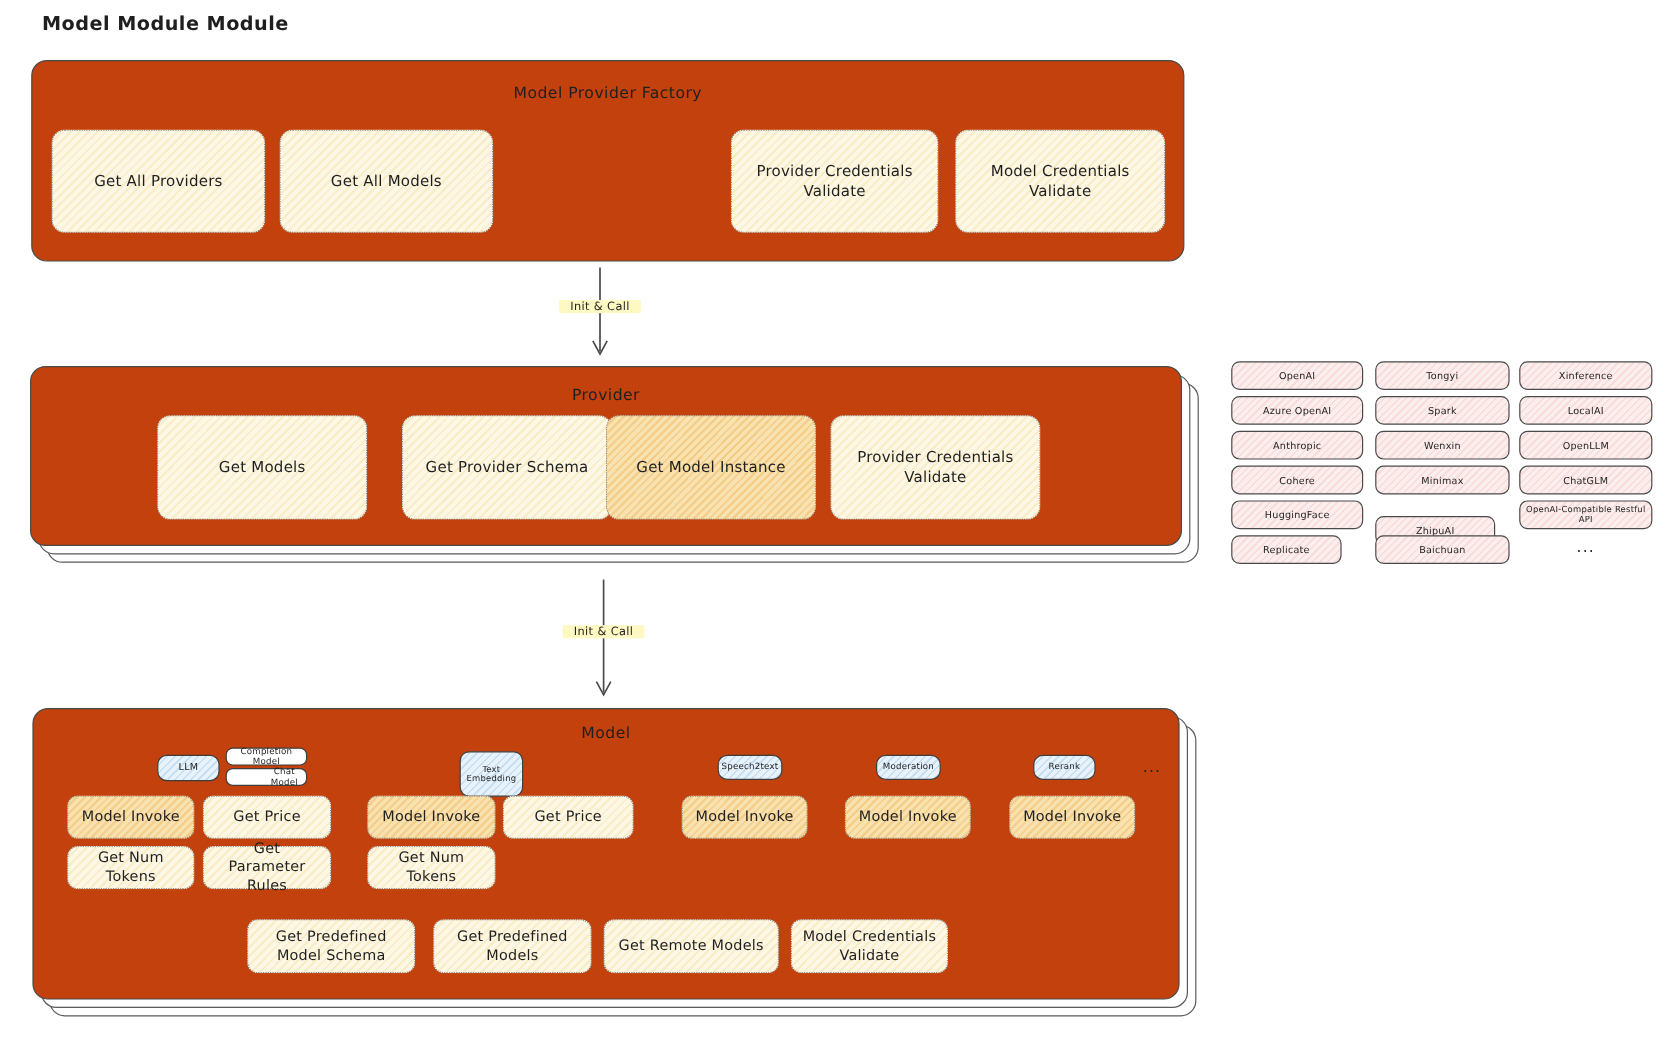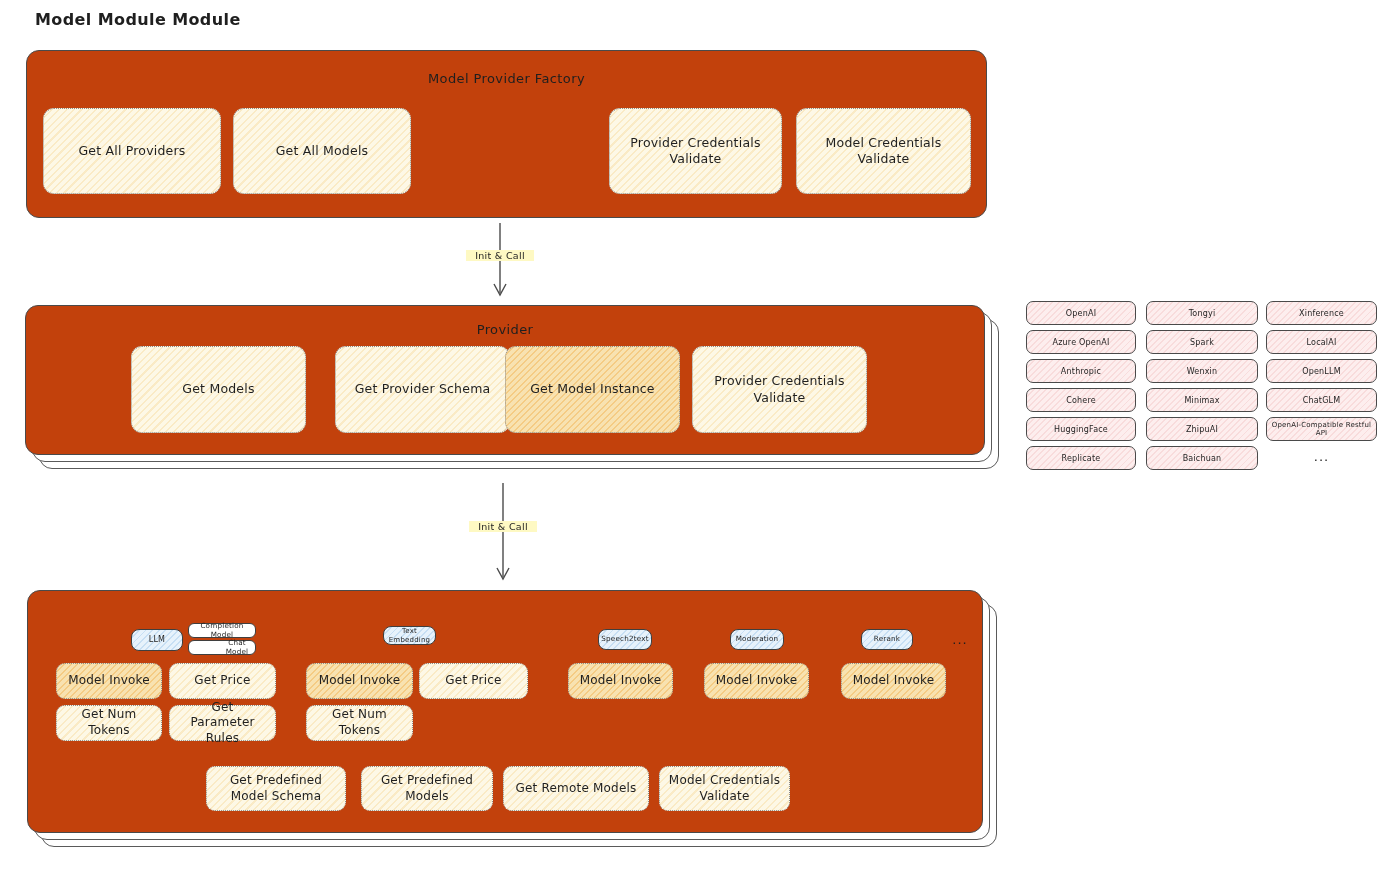--- a/index.html
+++ b/index.html
@@ -79,51 +79,52 @@
       <div class="ybox hl" style="left:479px; top:40px; width:175px; height:87px;">Get Model Instance</div>
       <div class="ybox" style="left:666px; top:40px; width:175px; height:87px;">Provider Credentials Validate</div>
     </div>
   </div>
 
   <div class="pcell" style="left:1026px; top:301px; width:110px; height:24px;">OpenAI</div>
   <div class="pcell" style="left:1026px; top:330px; width:110px; height:24px;">Azure OpenAI</div>
   <div class="pcell" style="left:1026px; top:359px; width:110px; height:24px;">Anthropic</div>
   <div class="pcell" style="left:1026px; top:388px; width:110px; height:24px;">Cohere</div>
   <div class="pcell" style="left:1026px; top:417px; width:110px; height:24px;">HuggingFace</div>
-  <div class="pcell" style="left:1026px; top:446px; width:110px; height:24px;">Replicate</div>
+  <div class="pcell" style="left:1026px; top:446px; width:92px; height:24px;">Replicate</div>
 
   <div class="pcell" style="left:1146px; top:301px; width:112px; height:24px;">Tongyi</div>
   <div class="pcell" style="left:1146px; top:330px; width:112px; height:24px;">Spark</div>
   <div class="pcell" style="left:1146px; top:359px; width:112px; height:24px;">Wenxin</div>
   <div class="pcell" style="left:1146px; top:388px; width:112px; height:24px;">Minimax</div>
-  <div class="pcell" style="left:1146px; top:417px; width:112px; height:24px;">ZhipuAI</div>
+  <div class="pcell" style="left:1146px; top:430px; width:100px; height:24px;">ZhipuAI</div>
   <div class="pcell" style="left:1146px; top:446px; width:112px; height:24px;">Baichuan</div>
 
   <div class="pcell" style="left:1266px; top:301px; width:111px; height:24px;">Xinference</div>
   <div class="pcell" style="left:1266px; top:330px; width:111px; height:24px;">LocalAI</div>
   <div class="pcell" style="left:1266px; top:359px; width:111px; height:24px;">OpenLLM</div>
   <div class="pcell" style="left:1266px; top:388px; width:111px; height:24px;">ChatGLM</div>
   <div class="pcell long" style="left:1266px; top:417px; width:111px; height:24px;">OpenAI-Compatible Restful API</div>
   <div class="dots" style="left:1266px; top:444px; width:111px; height:24px;">...</div>
 
   <svg class="abs" style="left:492px; top:481px;" width="22" height="102" viewBox="0 0 22 102">
     <line x1="11" y1="2" x2="11" y2="96" stroke="#4a4a4a" stroke-width="1.4"></line>
     <polyline points="5,87 11,98 17,87" fill="none" stroke="#4a4a4a" stroke-width="1.4"></polyline>
   </svg>
   <div class="arrow-label" style="left:469px; top:521px; width:68px;">Init &amp; Call</div>
 
   <div class="stack" style="left:27px; top:590px; width:956px; height:243px;">
     <div class="stack-layer l2"></div>
     <div class="stack-layer l1"></div>
     <div class="stack-front sketch">
+      <div class="box-title" style="top:13px;">Model</div>
 
       <div class="tag blue" style="left:103px; top:38px; width:52px; height:22px; font-size:8px;">LLM</div>
       <div class="tag white" style="left:160px; top:32px; width:68px; height:15px;">Completion Model</div>
       <div class="tag white" style="left:160px; top:49px; width:68px; height:15px;padding-left:32px;">Chat Model</div>
-      <div class="tag blue" style="left:355px; top:35px; width:53px; height:19px; font-size:7px;">Text Embedding</div>
+      <div class="tag blue" style="left:355px; top:35px; width:53px; height:38px; font-size:7px;">Text Embedding</div>
       <div class="tag blue" style="left:570px; top:38px; width:54px; height:21px; font-size:7.2px;">Speech2text</div>
       <div class="tag blue" style="left:702px; top:38px; width:54px; height:21px; font-size:7.2px;">Moderation</div>
       <div class="tag blue" style="left:833px; top:38px; width:52px; height:21px; font-size:7.2px;">Rerank</div>
       <div class="dots" style="left:918px; top:36px; width:28px; height:24px;">...</div>
 
       <div class="ybox hl sm" style="left:28px;  top:72px; width:106px; height:36px;">Model Invoke</div>
       <div class="ybox sm" style="left:141px; top:72px; width:107px; height:36px;">Get Price</div>
       <div class="ybox hl sm" style="left:278px; top:72px; width:107px; height:36px;">Model Invoke</div>
       <div class="ybox sm" style="left:391px; top:72px; width:109px; height:36px;">Get Price</div>
       <div class="ybox hl sm" style="left:540px; top:72px; width:105px; height:36px;">Model Invoke</div>

